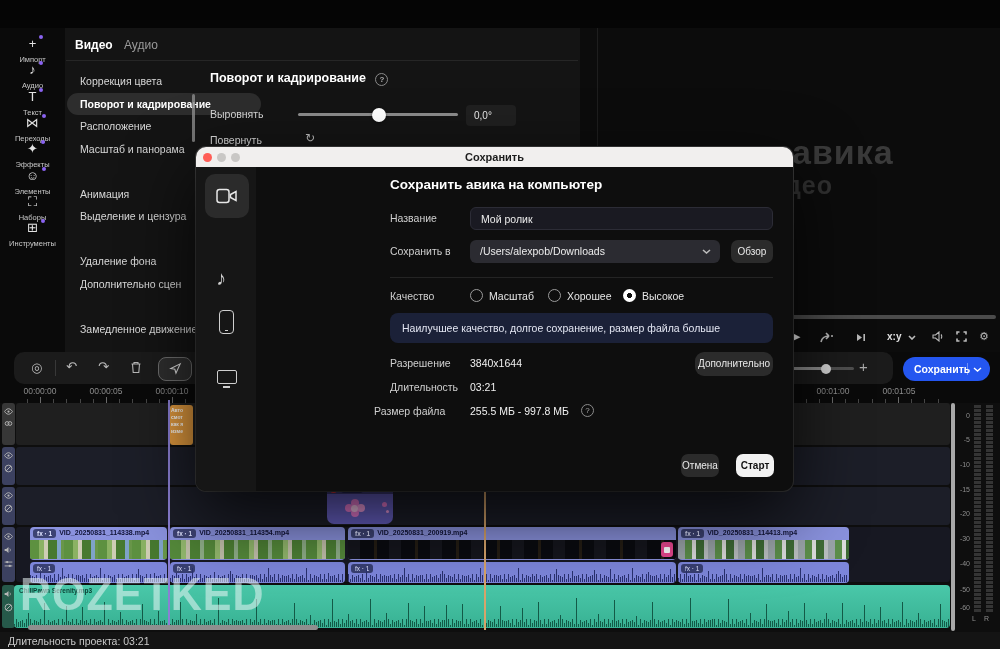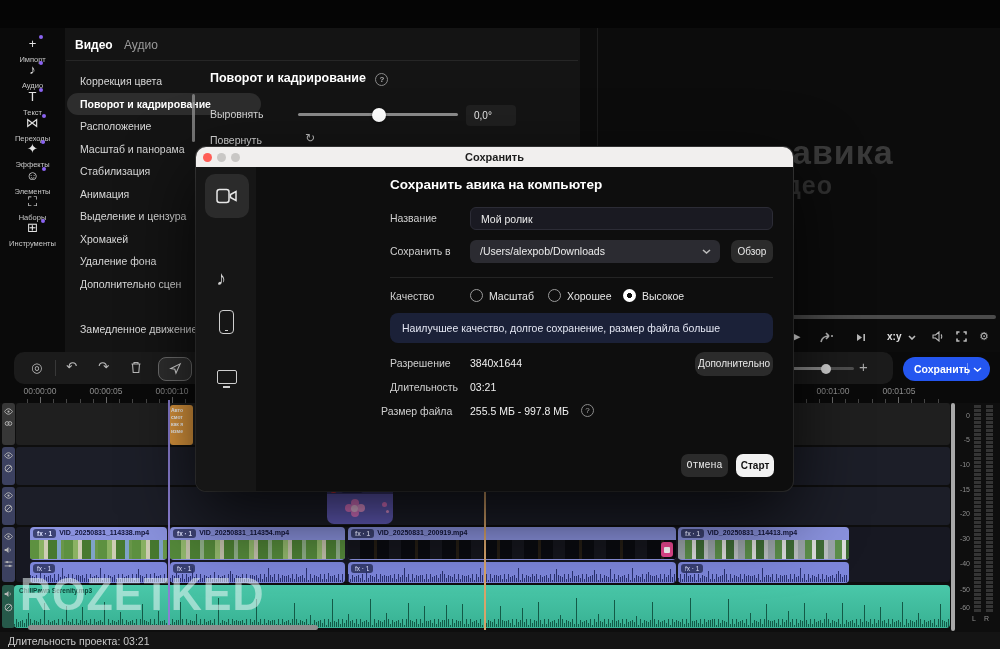--- a/index.html
+++ b/index.html
@@ -79,24 +79,22 @@
 
 <div id="settings-panel">
   <span class="tab" style="left:10px;font-weight:bold;color:#fff;">Видео</span>
   <span class="tab" style="left:59px;color:#9a9a9a;">Аудио</span>
   <div class="abs" style="left:1px;top:32px;width:512px;height:1px;background:#262626;"></div>
   <div id="settings-menu" class="abs" style="left:0;top:38px;width:200px;height:286px;">
       <div class="menu-item" style="top: 4px;">Коррекция цвета</div>
       <div class="menu-item sel" style="top: 26.5px;">Поворот и кадрирование</div>
       <div class="menu-item" style="top: 49px;">Расположение</div>
       <div class="menu-item" style="top: 71.5px;">Масштаб и панорама</div>
-      <div class="menu-item" style="top: 94px;">Стабилизация</div>
       <div class="menu-item" style="top: 116.5px;">Анимация</div>
       <div class="menu-item" style="top: 139px;">Выделение и цензура</div>
-      <div class="menu-item" style="top: 161.5px;">Хромакей</div>
       <div class="menu-item" style="top: 184px;">Удаление фона</div>
       <div class="menu-item" style="top: 206.5px;">Дополнительно сцен</div>
       <div class="menu-item" style="top: 251.5px;">Замедленное движение</div>
     </div>
   <div class="abs" style="left:127px;top:66px;width:3px;height:48px;background:#8d8d8d;border-radius:2px;opacity:.8;"></div>
 
   <div class="abs" style="left:145px;top:43px;font-size:12.5px;font-weight:bold;color:#fff;">
     <span>Поворот и кадрирование</span>
     <span class="help-circle" style="margin-left:6px;">?</span>
   </div>
@@ -1479,19 +1477,19 @@
     <span style="position:absolute;left:12px;top:9px;font-size:10.5px;color:#e3e6f2;">Наилучшее качество, долгое сохранение, размер файла больше</span>
   </div>
 
   <div class="dlg-label" style="left:194px;top:210px;">Разрешение</div>
   <div class="dlg-value" style="left:274px;top:210px;">3840x1644</div>
   <div class="dlg-btn" style="left:499px;top:205px;width:78px;height:24px;line-height:24px;border-radius:9px;">Дополнительно</div>
 
   <div class="dlg-label" style="left:194px;top:234px;">Длительность</div>
   <div class="dlg-value" style="left:274px;top:234px;">03:21</div>
 
-  <div class="dlg-label" style="left:185px;top:258px;">Размер файла</div>
+  <div class="dlg-label" style="left:178px;top:258px;">Размер файла</div>
   <div class="dlg-value" style="left:274px;top:258px;">255.5 МБ - 997.8 МБ</div>
   <span class="help-circle abs" style="left:385px;top:257px;">?</span>
 
-  <div class="dlg-btn" style="left:485px;top:307px;width:47px;height:23px;line-height:23px;font-family:Liberation Mono, monospace;">Отмена</div>
+  <div class="dlg-btn" style="left:485px;top:307px;width:38px;height:23px;line-height:23px;">Отмена</div>
   <div class="dlg-btn" style="left:540px;top:307px;width:38px;height:23px;line-height:23px;background:#f2f2f2;color:#111;font-weight:bold;">Старт</div>
 </div>
 
 </body></html>

